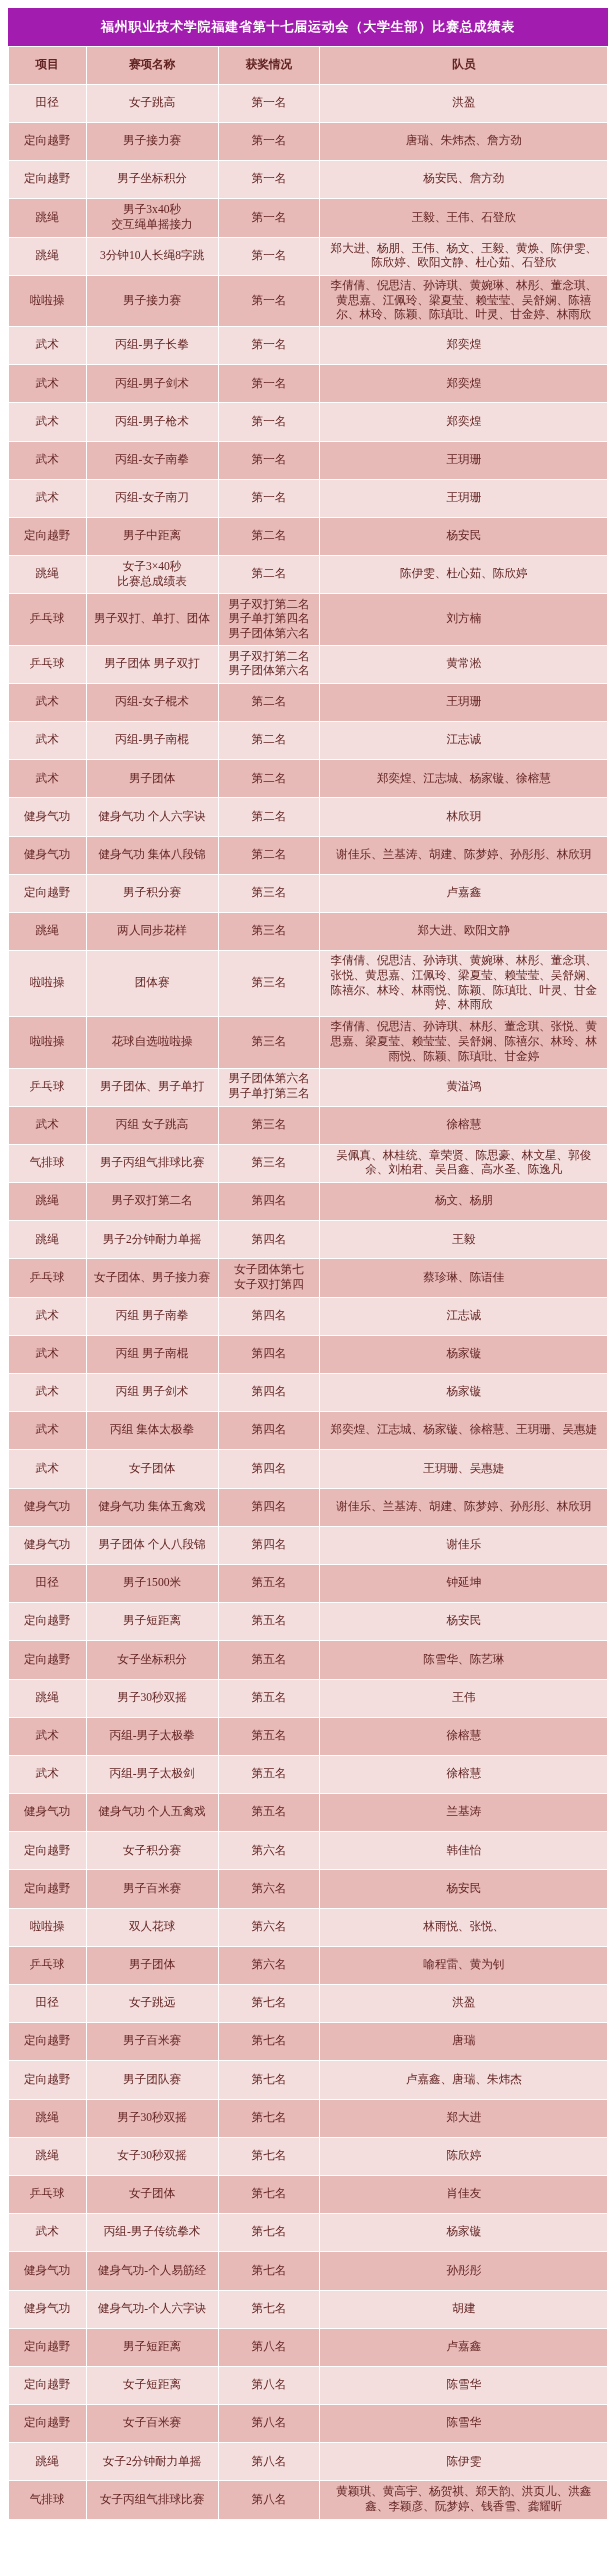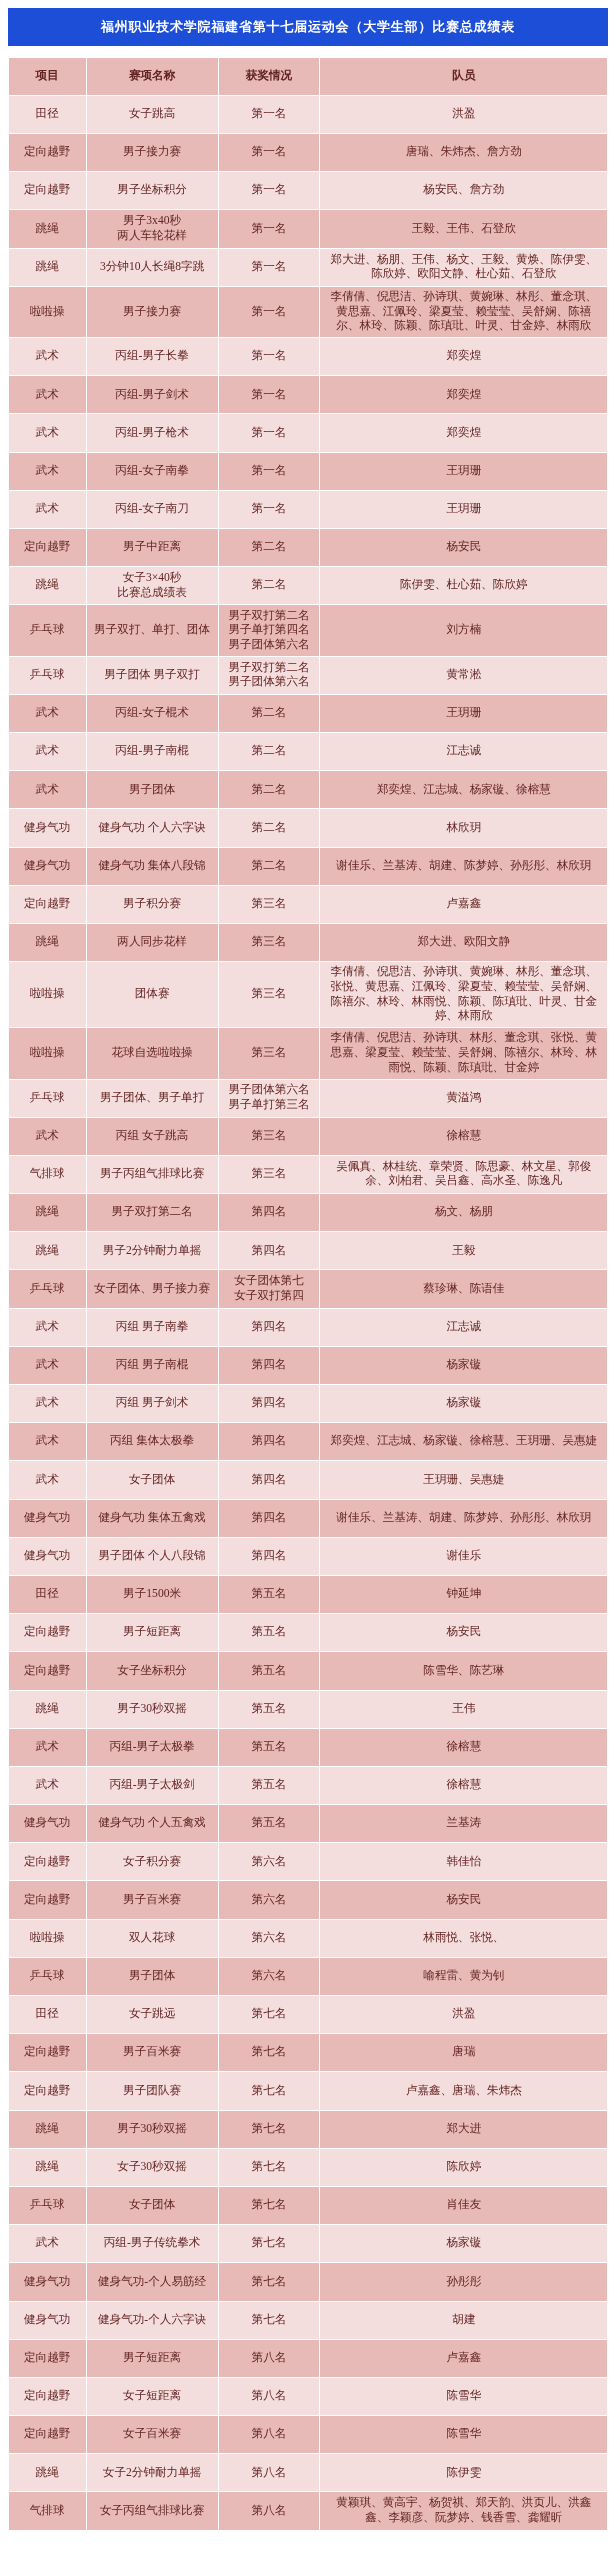--- a/index.html
+++ b/index.html
@@ -3,32 +3,32 @@
 <meta charset="utf-8">
 <style>
   html,body{margin:0;padding:0;background:#ffffff;}
   body{
     font-family:"Liberation Serif","DejaVu Serif",serif;
     color:#622423;
     width:616px;
   }
   .page{padding:7.7px;}
   .title-bar{
-    background:#1d4ed8;
+    background:#a21caf;
     color:#ffffff;
     font-weight:bold;
     font-size:13px;
     text-align:center;
     padding:10px 6.2px;
     letter-spacing:0.8px;
   }
   table.results{
     width:100%;
     border-collapse:collapse;
-    margin-top:11px;
+    margin-top:0;
     table-layout:fixed;
   }
   table.results td, table.results th{
     border:1.5px solid #ffffff;
     text-align:center;
     vertical-align:middle;
     font-size:11.6px;
     line-height:14.7px;
     padding:3.1px 4.6px;
     height:31px;
@@ -83,21 +83,21 @@
   </tr>
         <tr class="row-light">
     <td class="cell-event">定向越野</td>
     <td class="cell-comp">男子坐标积分</td>
     <td class="cell-award">第一名</td>
     <td class="cell-members">杨安民、詹方劲</td>
   </tr>
         <tr class="row-dark">
     <td class="cell-event">跳绳</td>
     <td class="cell-comp">男子3x40秒
-两人车轮花样</td>
+交互绳单摇接力</td>
     <td class="cell-award">第一名</td>
     <td class="cell-members">王毅、王伟、石登欣</td>
   </tr>
         <tr class="row-light">
     <td class="cell-event">跳绳</td>
     <td class="cell-comp">3分钟10人长绳8字跳</td>
     <td class="cell-award">第一名</td>
     <td class="cell-members">郑大进、杨朋、王伟、杨文、王毅、黄焕、陈伊雯、陈欣婷、欧阳文静、杜心茹、石登欣</td>
   </tr>
         <tr class="row-dark">

